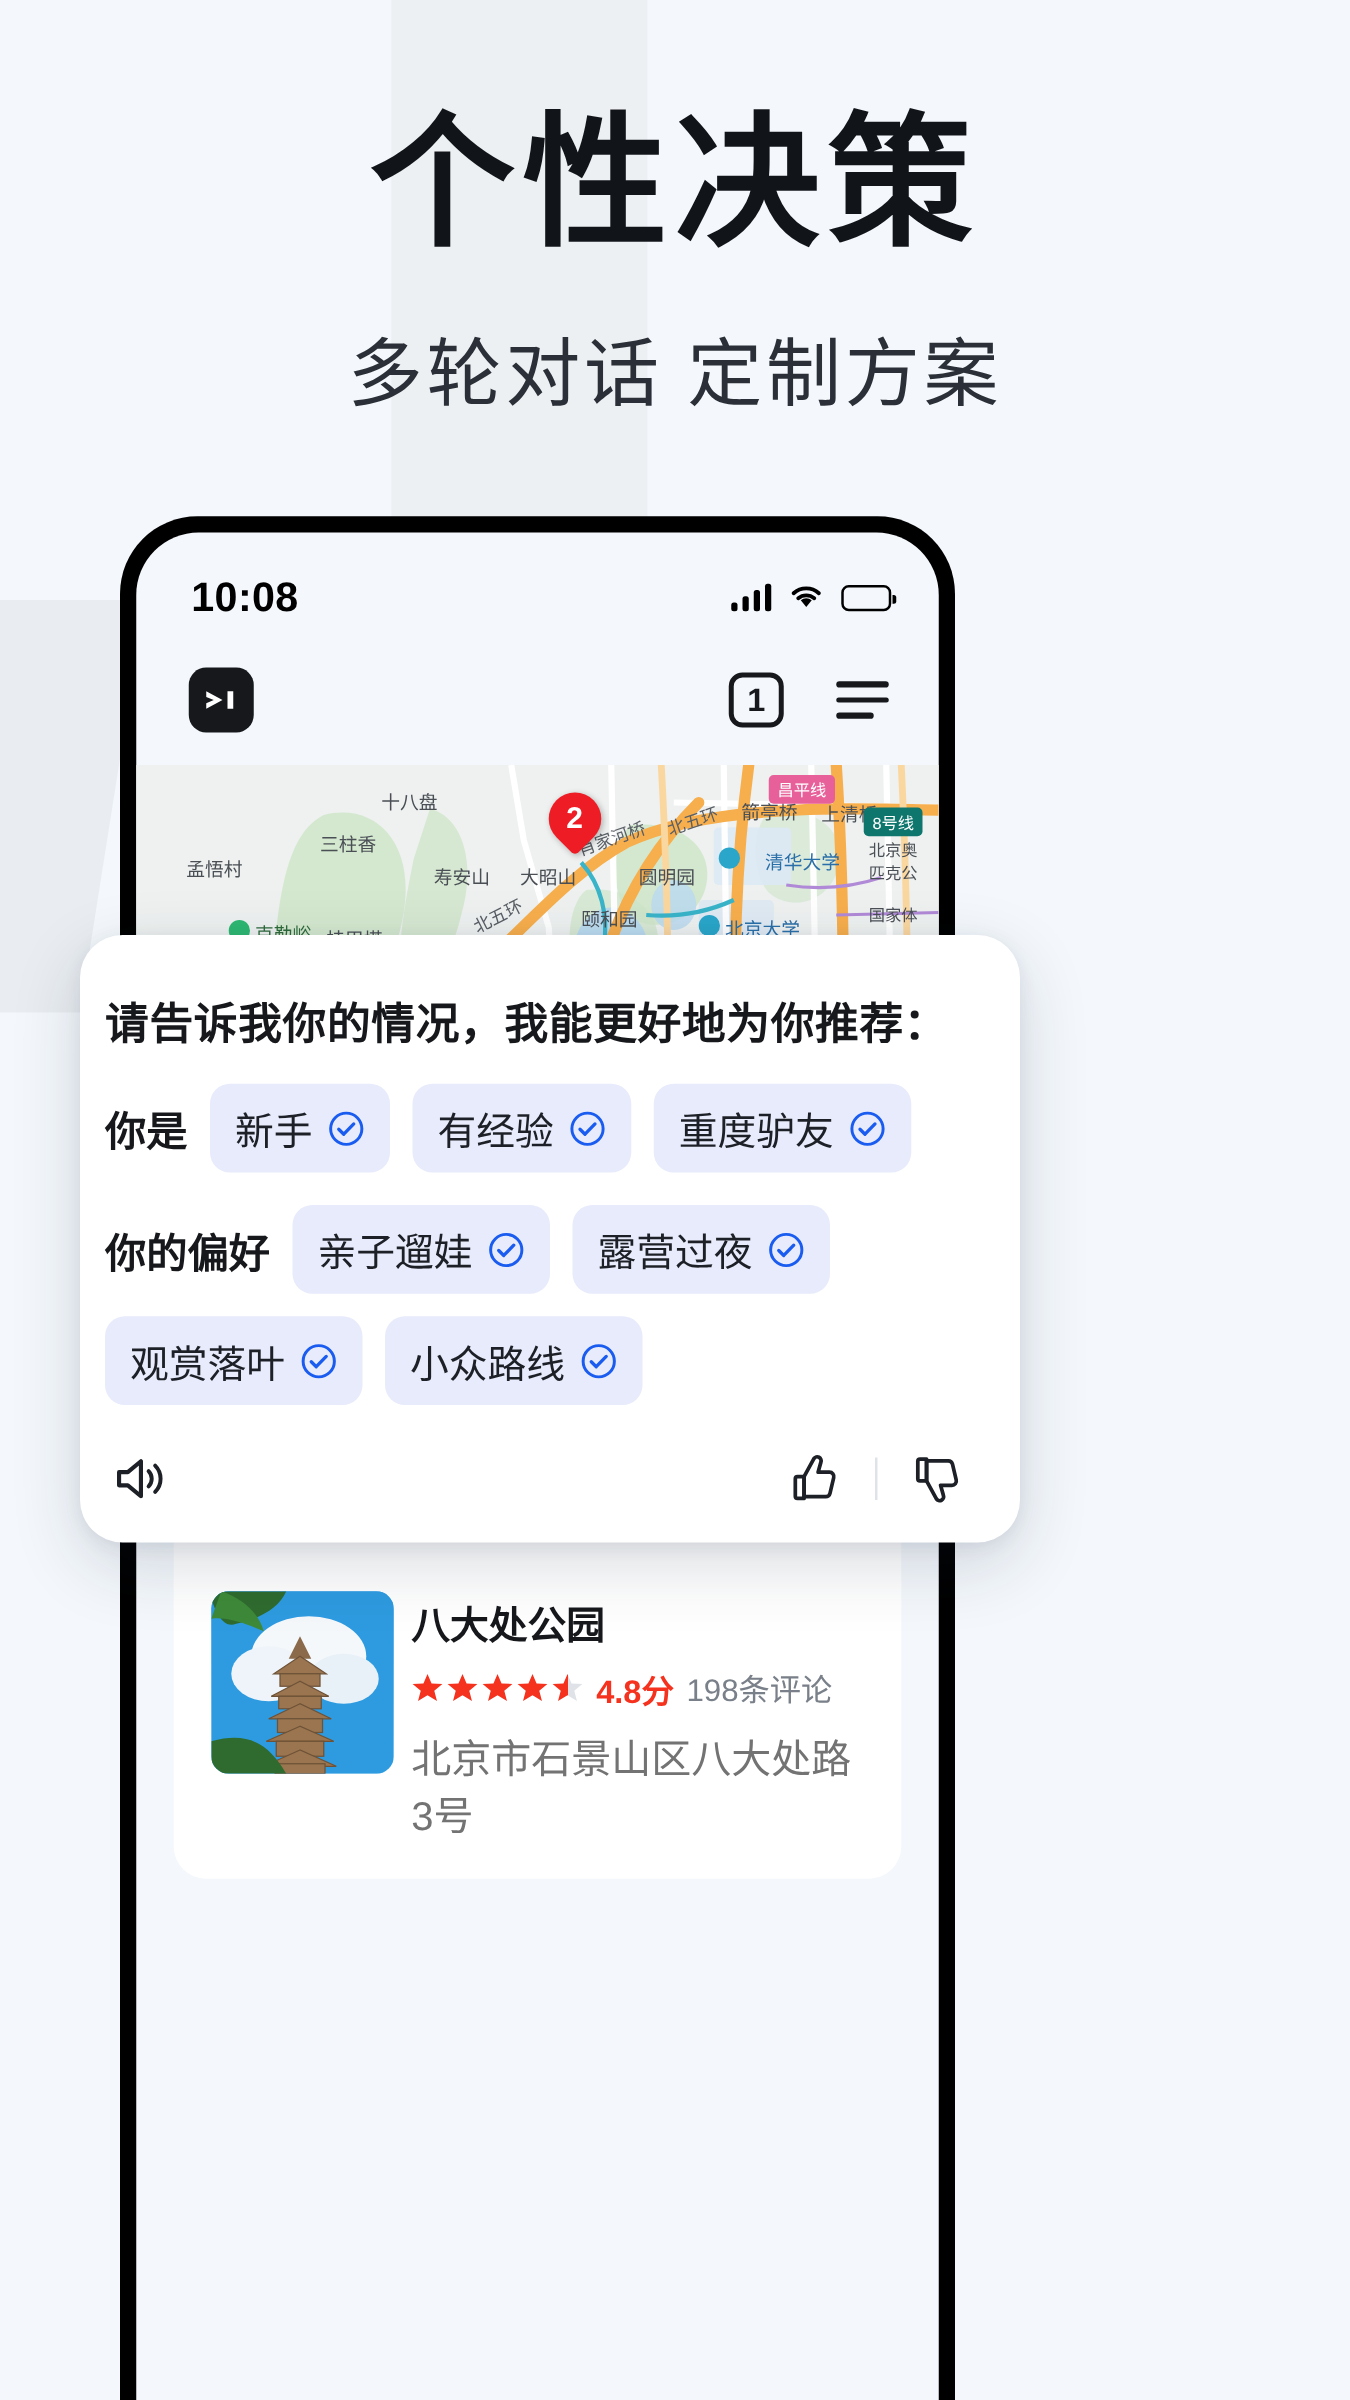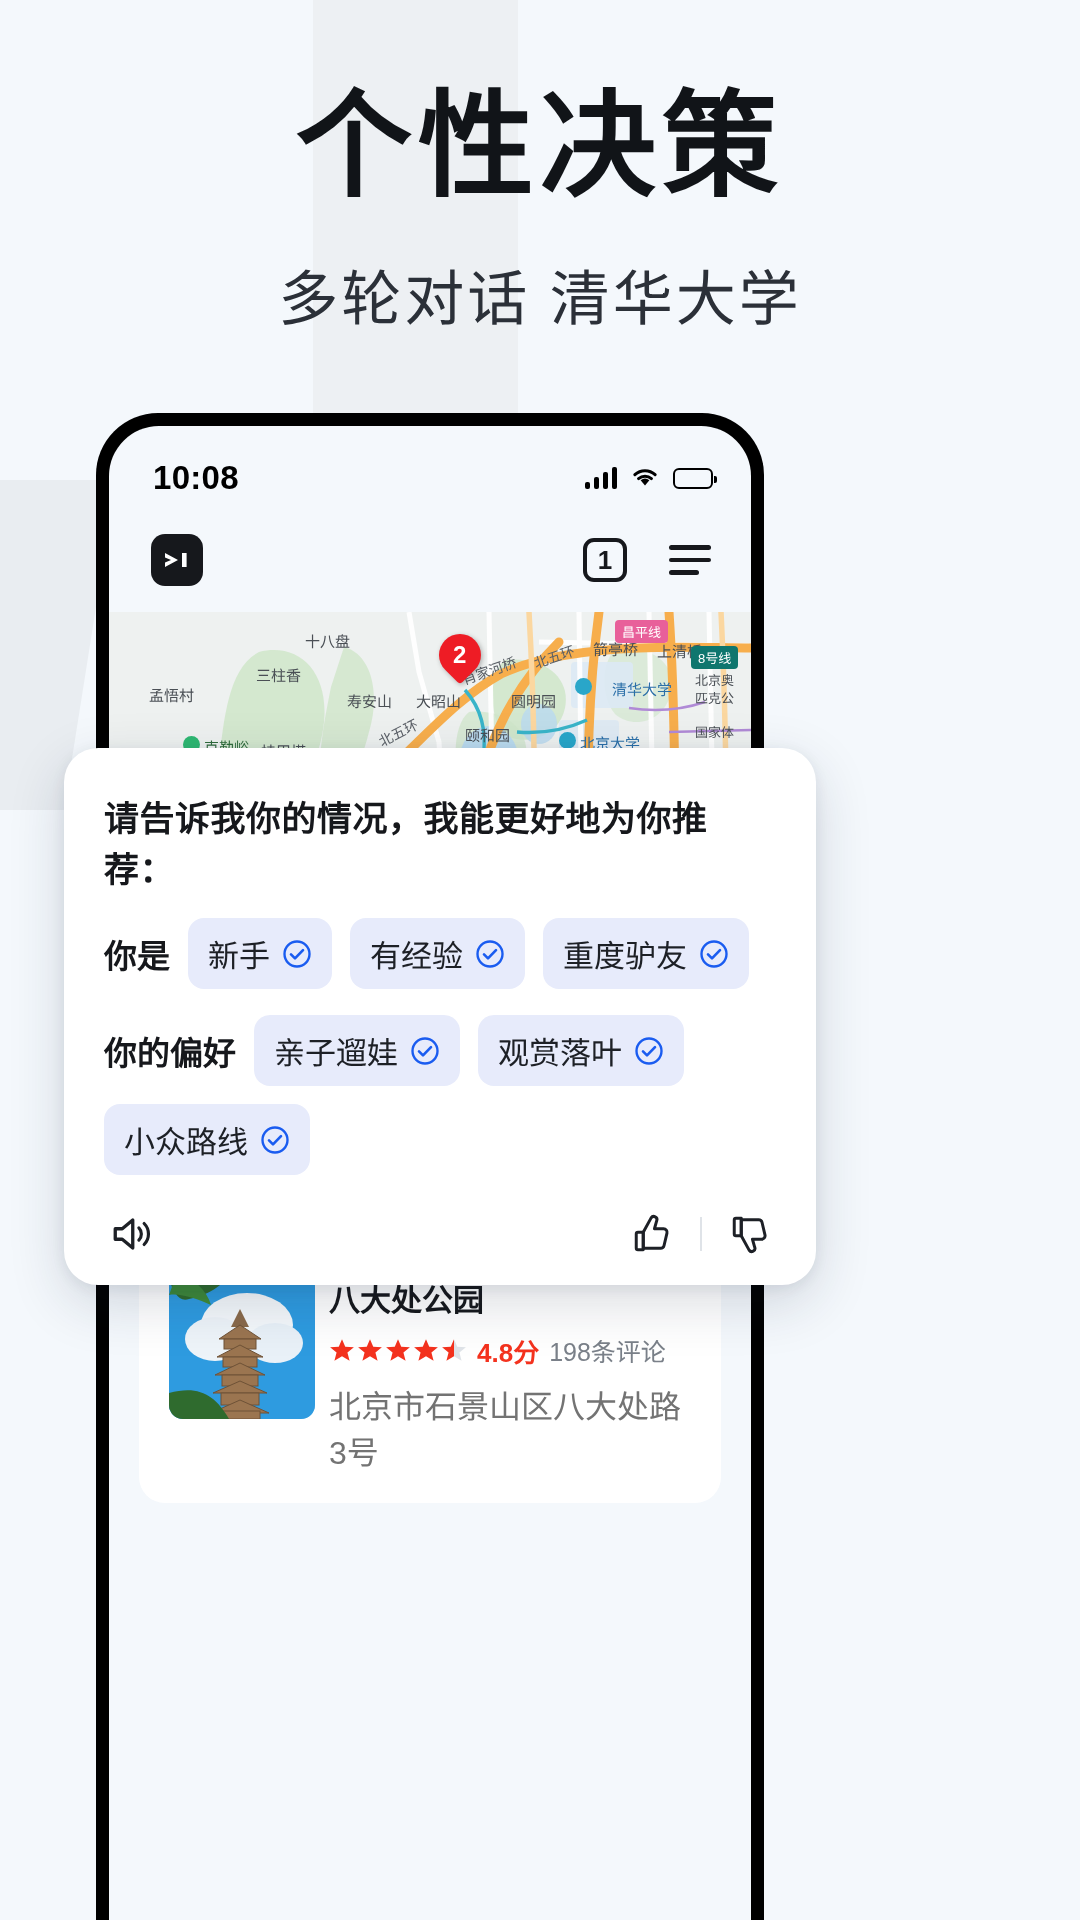--- a/index.html
+++ b/index.html
@@ -276,21 +276,21 @@
 
   
   .prompt-card {
     position: absolute;
     left: 64px;
     top: 748px;
     width: 752px;
     background: #fff;
     border-radius: 34px;
     box-shadow: 0 18px 56px rgba(26,36,60,.16), 0 3px 14px rgba(26,36,60,.08);
-    padding: 42px 40px 30px 40px;
+    padding: 42px 40px 30px 20px;
     z-index: 6;
   }
   .prompt-title {
     font-size: 35px;
     font-weight: 600;
     color: #16181c;
     letter-spacing: .5px;
   }
   .chip-row {
     display: flex;
@@ -330,21 +330,21 @@
 </head>
 <body>
 
 <div class="page">
 
   <div class="bg-block-center"></div>
   <div class="bg-block-left"></div>
 
   <div class="headline-wrap">
     <div class="headline">个性决策</div>
-    <div class="subheadline">多轮对话 清华大学</div>
+    <div class="subheadline">多轮对话 定制方案</div>
   </div>
 
   <div class="phone">
     <div class="phone-screen">
 
       <div class="status-bar">
         <div class="status-time">10:08</div>
         <div class="status-icons">
           <span class="signal">
               <i></i>
@@ -601,20 +601,29 @@
       <span class="chip">
         <span class="chip-text">亲子遛娃</span>
         <span class="chip-check">
           <svg width="30" height="30" viewBox="0 0 24 24">
               <circle cx="12" cy="12" r="10" fill="none" stroke="#1a5cf0" stroke-width="1.9"></circle>
               <path d="M7.2 12.3 l3.2 3.2 l6.4 -6.6" fill="none" stroke="#1a5cf0" stroke-width="2.1" stroke-linecap="round" stroke-linejoin="round"></path>
             </svg>
         </span>
       </span>
       <span class="chip">
+        <span class="chip-text">露营过夜</span>
+        <span class="chip-check">
+          <svg width="30" height="30" viewBox="0 0 24 24">
+              <circle cx="12" cy="12" r="10" fill="none" stroke="#1a5cf0" stroke-width="1.9"></circle>
+              <path d="M7.2 12.3 l3.2 3.2 l6.4 -6.6" fill="none" stroke="#1a5cf0" stroke-width="2.1" stroke-linecap="round" stroke-linejoin="round"></path>
+            </svg>
+        </span>
+      </span>
+      <span class="chip">
         <span class="chip-text">观赏落叶</span>
         <span class="chip-check">
           <svg width="30" height="30" viewBox="0 0 24 24">
               <circle cx="12" cy="12" r="10" fill="none" stroke="#1a5cf0" stroke-width="1.9"></circle>
               <path d="M7.2 12.3 l3.2 3.2 l6.4 -6.6" fill="none" stroke="#1a5cf0" stroke-width="2.1" stroke-linecap="round" stroke-linejoin="round"></path>
             </svg>
         </span>
       </span>
       <span class="chip">
         <span class="chip-text">小众路线</span>

